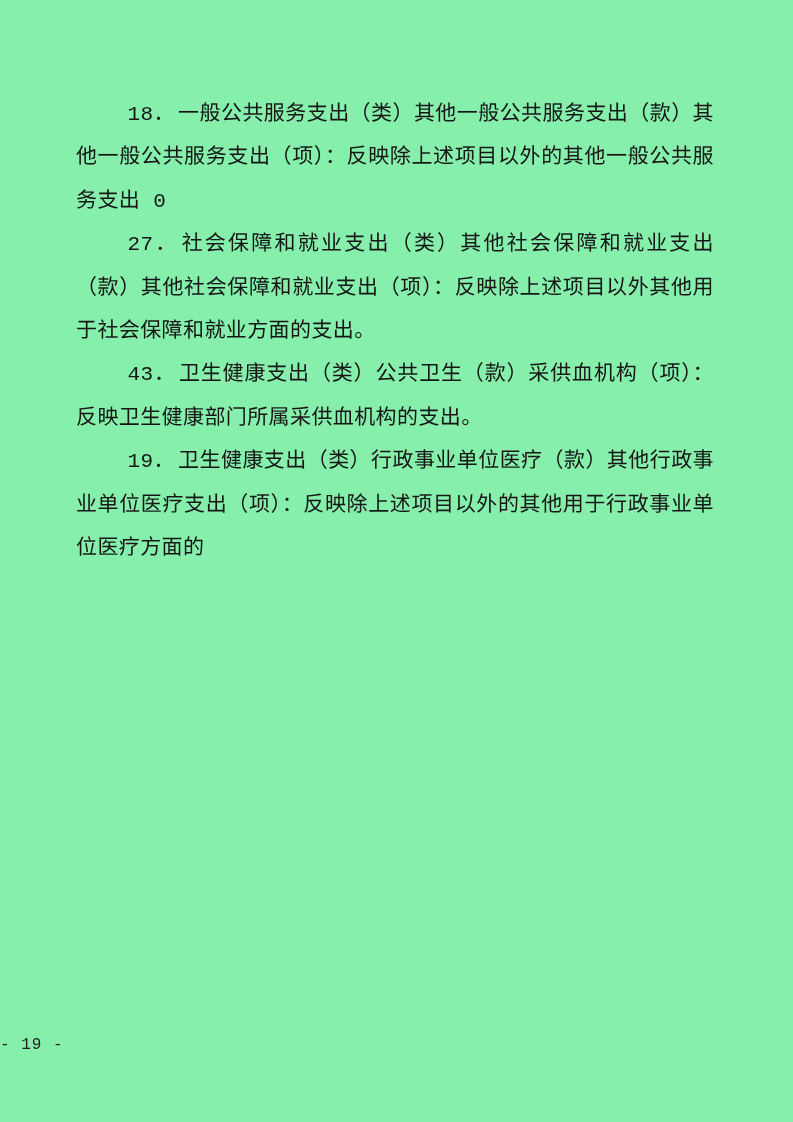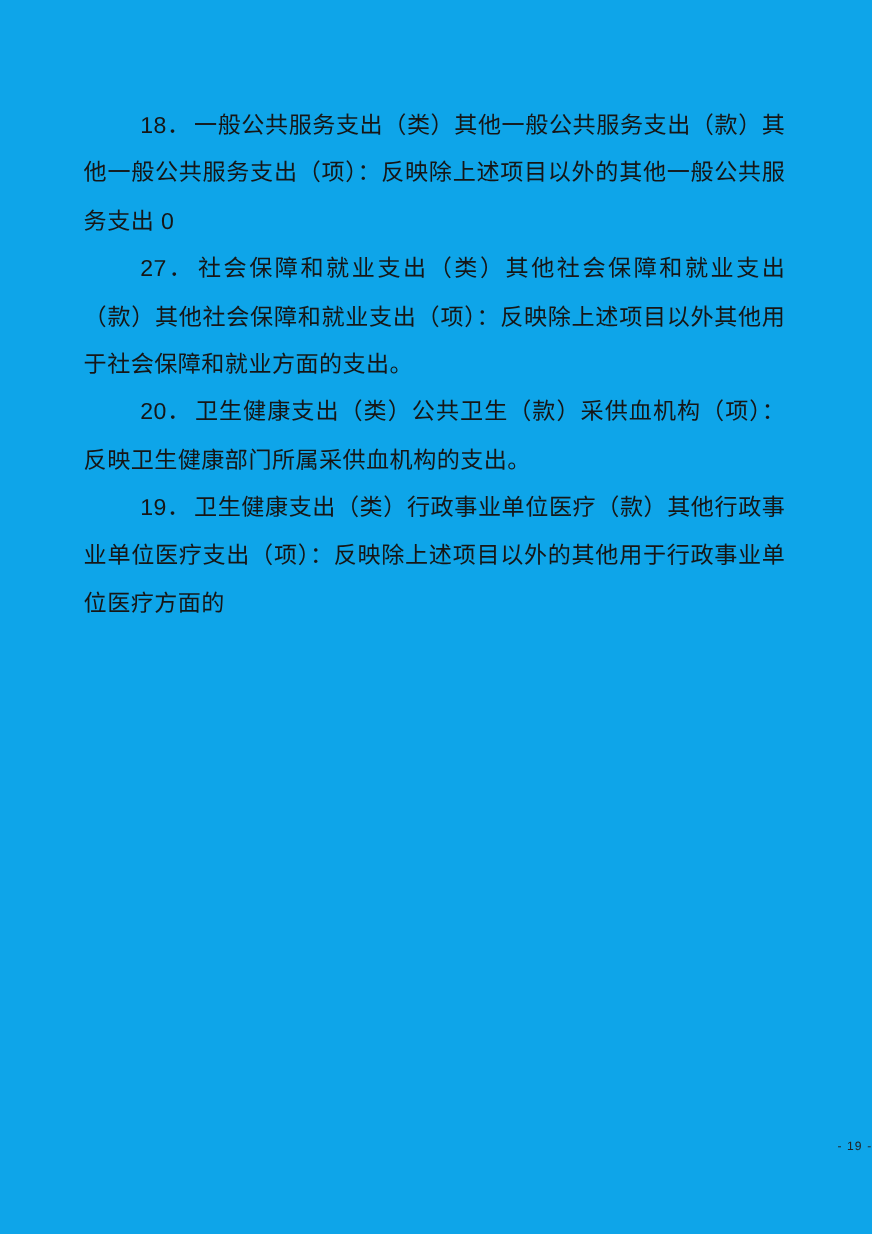--- a/index.html
+++ b/index.html
@@ -4,23 +4,23 @@
 <style>
   html, body {
     margin: 0;
     padding: 0;
     background: #ffffff;
   }
   .page {
     position: relative;
     width: 793px;
     height: 1122px;
-    background: #0ea5e9;
+    background: #86efac;
     overflow: hidden;
-    font-family: Liberation Sans, sans-serif;
+    font-family: Liberation Mono, monospace;
     color: #161616;
   }
   .content {
     position: absolute;
     left: 76px;
     top: 93px;
     width: 638px;
   }
   .para {
     margin: 0;
@@ -32,30 +32,30 @@
     letter-spacing: 0.4px;
   }
   .para .num {
     padding-right: 0.15em;
   }
   .page-number {
     position: absolute;
     left: 0;
     right: 0;
     top: 1036px;
-    text-align: right;
-    font-size: 11px;
+    text-align: left;
+    font-size: 16px;
     color: #222222;
     letter-spacing: 1px;
   }
 </style>
 </head>
 <body>
 
 <div class="page">
   <div class="content">
     <p class="para"><span class="num">18．</span><span>一般公共服务支出（类）其他一般公共服务支出（款）其他一般公共服务支出（项）：反映除上述项目以外的其他一般公共服务支出 0</span></p>
     <p class="para"><span class="num">27．</span><span>社会保障和就业支出（类）其他社会保障和就业支出（款）其他社会保障和就业支出（项）：反映除上述项目以外其他用于社会保障和就业方面的支出。</span></p>
-    <p class="para"><span class="num">20．</span><span>卫生健康支出（类）公共卫生（款）采供血机构（项）：反映卫生健康部门所属采供血机构的支出。</span></p>
+    <p class="para"><span class="num">43．</span><span>卫生健康支出（类）公共卫生（款）采供血机构（项）：反映卫生健康部门所属采供血机构的支出。</span></p>
     <p class="para"><span class="num">19．</span><span>卫生健康支出（类）行政事业单位医疗（款）其他行政事业单位医疗支出（项）：反映除上述项目以外的其他用于行政事业单位医疗方面的</span></p>
   </div>
   <div class="page-number">- 19 -</div>
 </div>
 
 </body></html>

